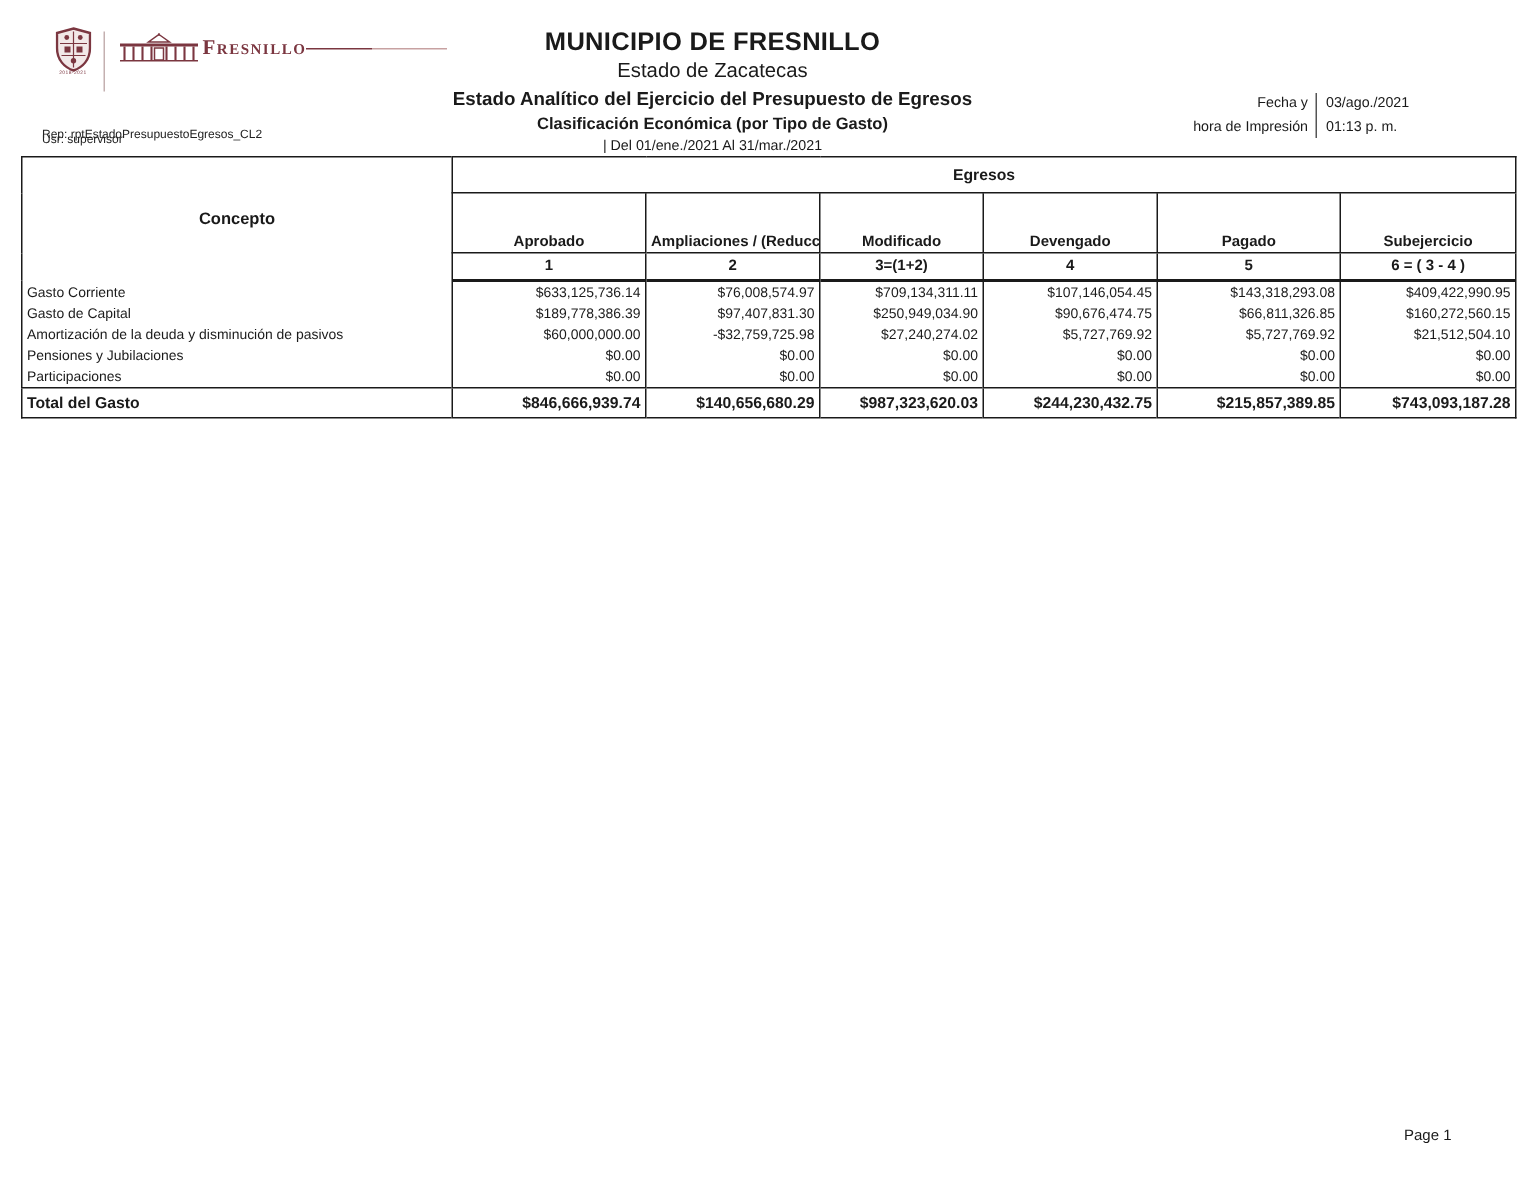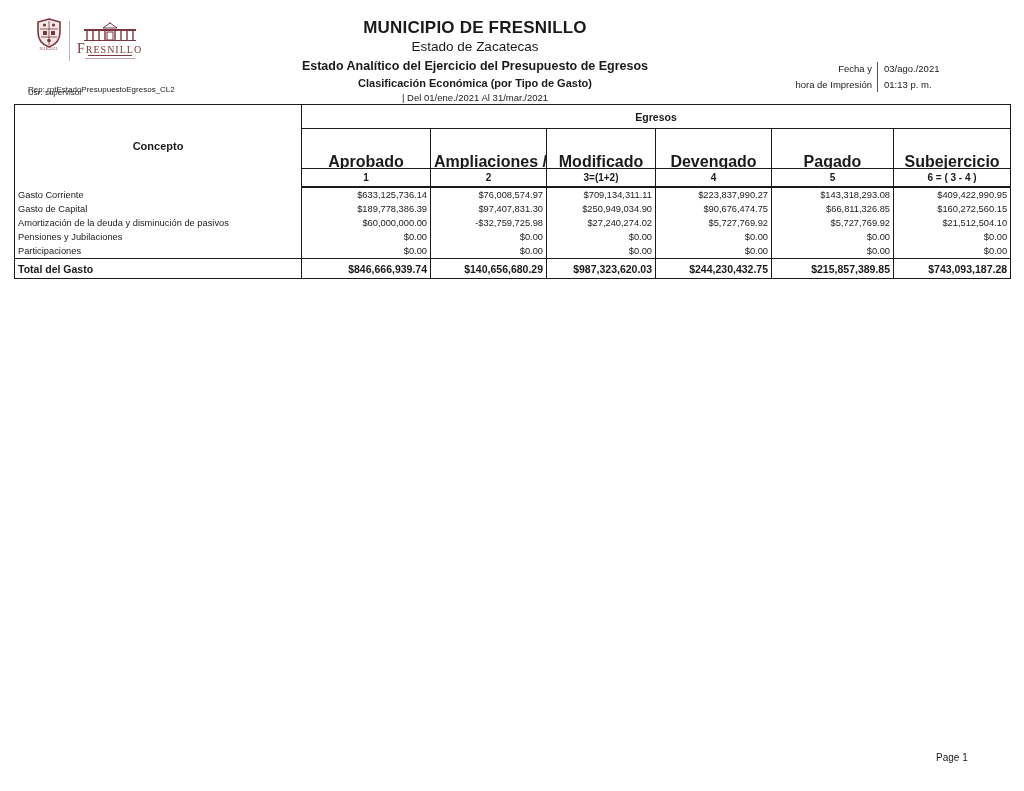--- a/index.html
+++ b/index.html
@@ -7,21 +7,21 @@
     width:1024px;height:791px;background:#ffffff;position:relative;
     font-family:"Liberation Sans",sans-serif;color:#1a1a1a;overflow:hidden;
   }
   .page{position:absolute;inset:0;}
 
   
   .logo{position:absolute;left:34px;top:18px;height:52px;display:flex;align-items:flex-start;}
   .logo-shield-wrap{display:flex;flex-direction:column;align-items:center;width:30px;}
   .logo-years{font-size:6px;transform:scale(.55);transform-origin:center top;color:#7b3640;white-space:nowrap;margin-top:-1px;letter-spacing:.5px;}
   .logo-divider{width:1px;height:40px;background:#c4b0b0;margin:3px 7px 0 5px;}
-  .logo-right{display:flex;flex-direction:column;align-items:center;margin-top:4px;}
+  .logo-right{display:flex;flex-direction:row;align-items:center;margin-top:4px;font-weight:bold;}
   .logo-word{font-family:"Liberation Serif",serif;font-variant:small-caps;font-size:14px;color:#7b3640;letter-spacing:1px;line-height:13px;}
   .logo-underline{width:44px;height:1px;background:#7b3640;margin-top:0px;}
   .logo-tagline{width:50px;height:2px;border-top:1px solid #b98a8a;margin-top:2px;opacity:.8;}
 
   
   .center-header{position:absolute;top:18px;left:0;width:950px;text-align:center;}
   .t1{font-size:17px;font-weight:bold;letter-spacing:.2px;}
   .t2{font-size:13.5px;font-weight:normal;margin-top:1px;}
   .t3{font-size:12.5px;font-weight:bold;margin-top:5px;}
   .t4{font-size:11px;font-weight:bold;margin-top:4px;}
@@ -47,21 +47,21 @@
   .concepto-h{
     border-right:1px solid #1a1a1a;text-align:center;vertical-align:middle;
     font-weight:bold;font-size:11px;
   }
   .egresos-h{
     border-bottom:1px solid #1a1a1a;text-align:center;vertical-align:middle;
     font-weight:bold;font-size:10.5px;height:23px;
   }
   .col-h{
     border-left:1px solid #1a1a1a;border-bottom:1px solid #1a1a1a;
-    text-align:center;vertical-align:bottom;font-weight:bold;font-size:16px;
+    text-align:center;vertical-align:bottom;font-weight:bold;font-size:10px;
     height:39px;padding-bottom:4px;white-space:normal;line-height:12px;
   }
   .num-h{
     border-left:1px solid #1a1a1a;border-bottom:2px solid #1a1a1a;
     text-align:center;font-weight:bold;font-size:10px;height:17px;
   }
   tr.r-data td{height:14px;font-size:9.3px;vertical-align:middle;}
   td.c-name{text-align:left;border-right:1px solid #1a1a1a;}
   td.v{text-align:right;border-left:1px solid #1a1a1a;}
   tr.r-total td{
@@ -167,21 +167,21 @@
       <td class="num-h">4</td>
       <td class="num-h">5</td>
       <td class="num-h">6 = ( 3 - 4 )</td>
     </tr>
 
     <tr class="r-data">
       <td class="c-name">Gasto Corriente</td>
       <td class="v">$633,125,736.14</td>
       <td class="v">$76,008,574.97</td>
       <td class="v">$709,134,311.11</td>
-      <td class="v">$223,837,990.27</td>
+      <td class="v">$107,146,054.45</td>
       <td class="v">$143,318,293.08</td>
       <td class="v">$409,422,990.95</td>
     </tr>
     <tr class="r-data">
       <td class="c-name">Gasto de Capital</td>
       <td class="v">$189,778,386.39</td>
       <td class="v">$97,407,831.30</td>
       <td class="v">$250,949,034.90</td>
       <td class="v">$90,676,474.75</td>
       <td class="v">$66,811,326.85</td>

